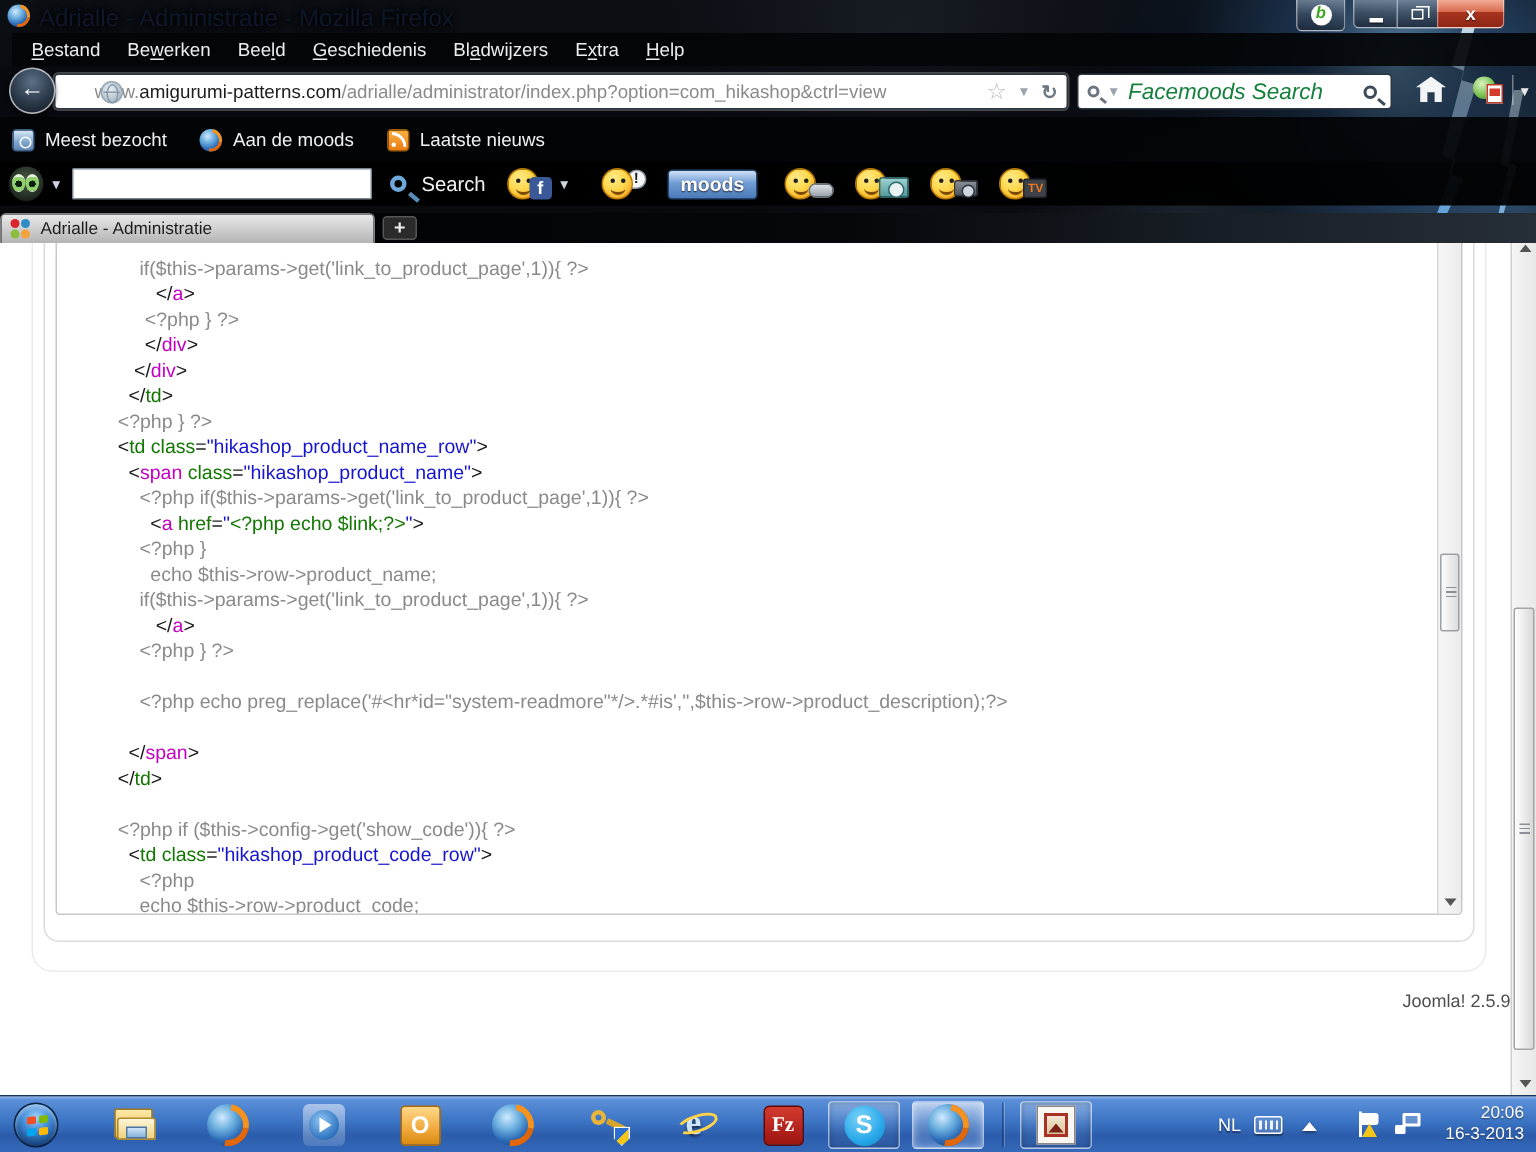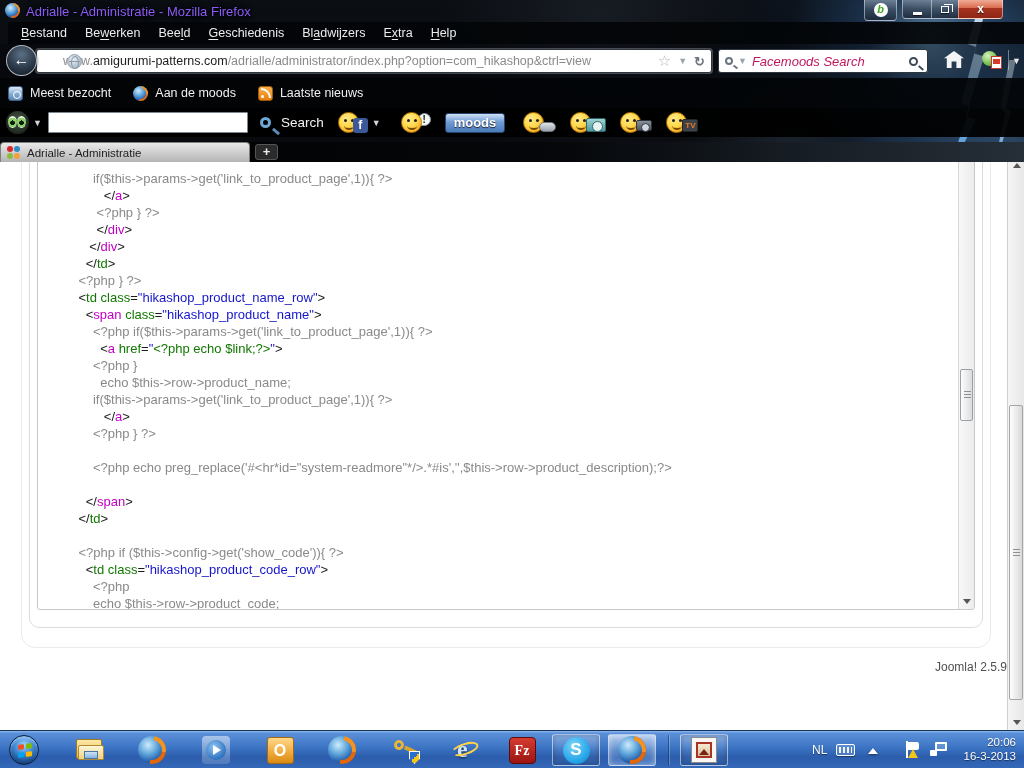--- a/index.html
+++ b/index.html
@@ -21,21 +21,21 @@
   .bolt2{position:absolute;left:996px;top:60px;width:22px;height:97px;
     background:linear-gradient(180deg,#d8efff,#7fbdf2);
     clip-path:polygon(60% 0,90% 0,45% 50%,70% 52%,10% 100%,0 100%,42% 54%,20% 50%);opacity:.8;}
 
   
   .titlebar{position:absolute;left:0;top:0;width:1024px;height:22px;}
   .fx-ic{border-radius:50%;position:relative;background:radial-gradient(circle at 36% 32%,#cfeaff 0,#6aaede 32%,#2d6cb8 58%,#1b4e93 78%);overflow:hidden;}
   .fx-ic::after{content:"";position:absolute;inset:-2px;border-radius:50%;border:4px solid transparent;border-right-color:#f6921f;border-bottom-color:#e2670b;transform:rotate(-35deg);}
   .fx16{width:15px;height:15px;}
   .titlebar .fx16{position:absolute;left:5px;top:3px;}
-  .win-title{position:absolute;left:26px;top:4px;font-size:13px;color:#8b5cf6;text-shadow:0 1px 3px #000,0 0 6px rgba(0,0,0,.8);}
+  .win-title{position:absolute;left:26px;top:4px;font-size:16px;color:#0f172a;text-shadow:0 1px 3px #000,0 0 6px rgba(0,0,0,.8);}
   .babylon-btn{position:absolute;left:864px;top:0;width:33px;height:21px;border:1px solid rgba(255,255,255,.45);border-top:none;border-radius:0 0 4px 4px;background:linear-gradient(180deg,rgba(170,185,200,.55),rgba(70,85,105,.55) 50%,rgba(30,40,55,.7));display:flex;align-items:center;justify-content:center;}
   .babylon-b{width:14px;height:14px;border-radius:50%;background:#fff;color:#3da820;font-weight:bold;font-size:11px;line-height:13px;text-align:center;font-style:italic;}
   .win-btns{position:absolute;left:902px;top:0;height:19px;display:flex;}
   .wbtn{height:19px;border:1px solid rgba(255,255,255,.45);border-top:none;background:linear-gradient(180deg,rgba(160,172,188,.55),rgba(66,78,95,.6) 48%,rgba(24,32,46,.75));display:flex;align-items:center;justify-content:center;}
   .wbtn-min{width:29px;border-radius:0 0 0 4px;border-right:none;}
   .wbtn-max{width:27px;border-right:none;}
   .wbtn-close{width:45px;border-radius:0 0 4px 0;background:linear-gradient(180deg,#f0ab97,#d96a4c 45%,#b03а22 46%,#8d2614);background:linear-gradient(180deg,#f0ab97,#d96a4c 45%,#a83420 46%,#8d2614);}
   .g-min{width:9px;height:3px;background:#fff;margin-top:8px;box-shadow:0 1px 1px rgba(0,0,0,.6);}
   .g-max{width:8px;height:7px;border:1px solid #fff;position:relative;box-shadow:0 1px 1px rgba(0,0,0,.6);}
   .g-max::before{content:"";position:absolute;left:2px;top:-3px;width:8px;height:7px;border:1px solid #fff;border-bottom:none;border-left:none;}
@@ -56,21 +56,21 @@
   .url-text{font-size:12.5px;white-space:nowrap;overflow:hidden;}
   .url-pre,.url-path{color:#8a8a8a;}
   .url-domain{color:#1c1c1c;}
   .url-right{position:absolute;right:6px;display:flex;align-items:center;gap:7px;}
   .star-ic{color:#b8b8b8;font-size:15px;}
   .chev{color:#9aa4ad;font-size:9px;}
   .reload-ic{color:#6b7680;font-size:13px;font-weight:bold;}
   .search-field{position:absolute;left:718px;top:49px;width:210px;height:24px;background:#fff;border:1px solid #2c3640;border-radius:3px;display:flex;align-items:center;padding:0 6px;gap:5px;z-index:2;}
   .mag-sm{width:8px;height:8px;border:2px solid #6b7best;border:2px solid #6b7680;border-radius:50%;position:relative;}
   .mag-sm::after{content:"";position:absolute;left:6px;top:7px;width:5px;height:2px;background:#6b7680;transform:rotate(40deg);}
-  .search-ph{flex:1;font-size:13px;font-style:italic;color:#be185d;}
+  .search-ph{flex:1;font-size:15px;font-style:italic;color:#15803d;}
   .mag-lg{width:9px;height:9px;border:2px solid #3e4a55;border-radius:50%;position:relative;margin-right:3px;}
   .mag-lg::after{content:"";position:absolute;left:7px;top:8px;width:6px;height:2px;background:#3e4a55;transform:rotate(40deg);}
   .home-btn{position:absolute;left:944px;top:51px;width:22px;height:20px;z-index:2;}
   .home-shape{width:20px;height:17px;background:#f2f4f6;clip-path:polygon(50% 0,100% 42%,86% 42%,86% 100%,62% 100%,62% 62%,38% 62%,38% 100%,14% 100%,14% 42%,0 42%);filter:drop-shadow(0 1px 1px rgba(0,0,0,.6));}
   .addon-btn{position:absolute;left:982px;top:50px;width:24px;height:22px;z-index:2;}
   .addon-globe{position:absolute;left:0;top:1px;width:15px;height:15px;border-radius:50%;background:radial-gradient(circle at 38% 32%,#d8f2c0,#7cc254 55%,#3f8f28);}
   .addon-doc{position:absolute;left:9px;top:6px;width:11px;height:13px;background:#fff;border:1px solid #c0392b;}
   .addon-doc::after{content:"";position:absolute;left:1px;top:2px;width:7px;height:5px;background:#d43b2a;}
   .nav-sep{position:absolute;left:1008px;top:50px;width:1px;height:20px;background:rgba(255,255,255,.4);}
   .nav-chev{position:absolute;left:1012px;top:56px;color:#e8e8e8;font-size:9px;z-index:2;}

